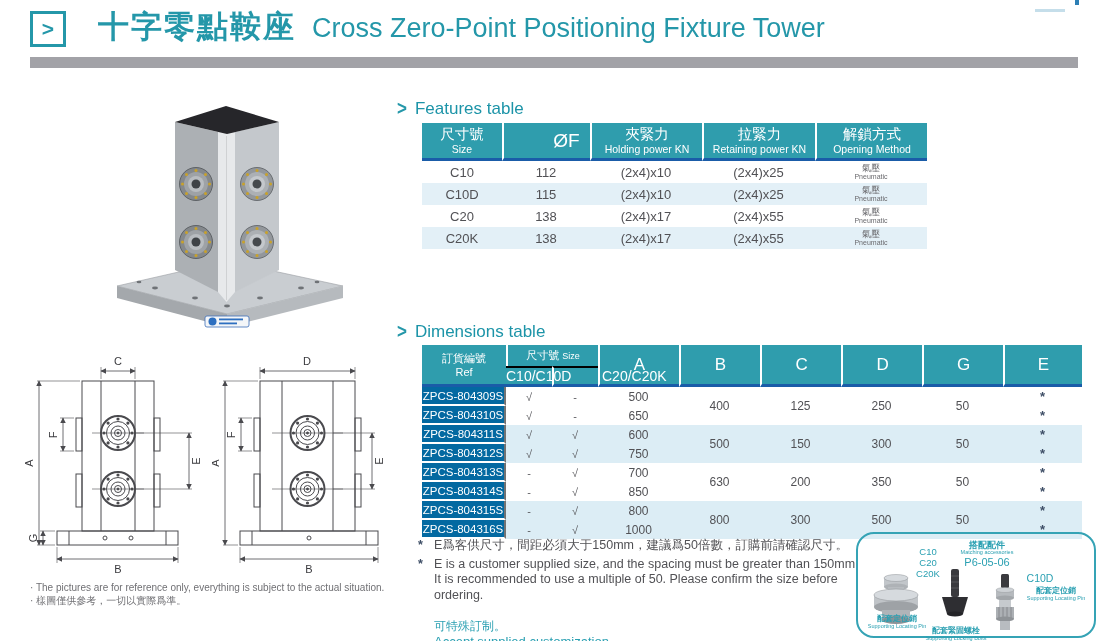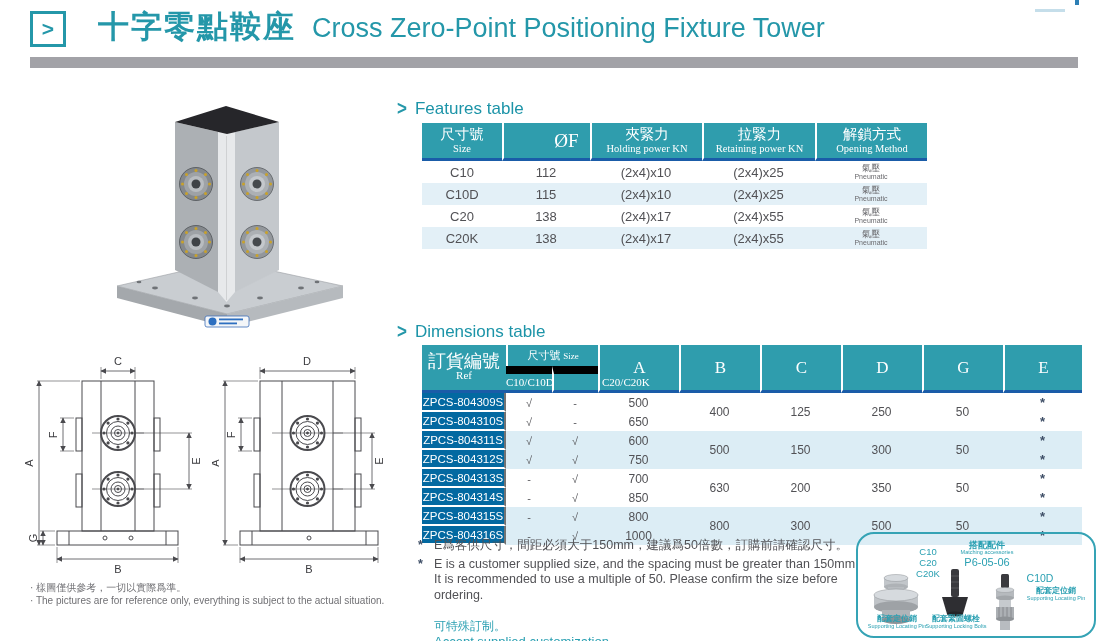--- a/index.html
+++ b/index.html
@@ -19,43 +19,43 @@
   .corner-dot{left:1075px;top:0;width:4px;height:5px;background:#2D7FB5;}
 
   
   .section{display:flex;align-items:center;gap:8px;}
   .sec-arrow{color:#2497A9;font-size:17px;font-weight:bold;transform:scaleY(1.15);}
   .sec-label{color:#1C94A8;font-size:17px;}
 
   
   table{border-collapse:separate;border-spacing:0;table-layout:fixed;}
   th{background:#2F9DAD;color:#fff;font-weight:normal;padding:0;
-     border-bottom:3px solid #1A5CA8;vertical-align:middle;font-family:Liberation Serif, serif;}
+     border-bottom:3px solid #1A5CA8;vertical-align:middle;}
   th + th{border-left:2px solid #fff;}
   td{text-align:center;vertical-align:middle;padding:0;}
 
   
   .ftable{left:422px;top:123px;width:505px;}
   .ftable th{height:35px;}
   .ftable .hzh{font-size:14.5px;line-height:17px;}
   .ftable .hen{font-size:10.5px;line-height:12px;}
   .ftable .hof{font-size:19px;padding-left:39px;}
   .ftable tbody td{height:22px;font-size:13px;color:#515155;}
   .ftable tr.alt td{background:#E3F0F7;}
   .ozh{font-size:9px;line-height:9px;color:#6A6A6E;}
   .oen{font-size:7px;line-height:8px;color:#6A6A6E;}
 
   
   .dtable{left:422px;top:345px;width:660px;}
   .dtable th{font-size:17px;}
-  .dtable th.h-ref .hzh{font-size:18px;line-height:16px;}
+  .dtable th.h-ref .hzh{font-size:11px;line-height:16px;}
   .dtable th.h-ref .hen{font-size:11px;line-height:13px;}
   .dtable th.h-size{height:21px;font-size:11px;border-bottom:none;}
   .dtable th.h-size .sz-en{font-size:9px;}
-  .dtable th.h-sub{height:16px;font-size:11px;border-top:8px solid #000000;}
+  .dtable th.h-sub{height:16px;font-size:14px;border-top:2px solid #000000;}
   .dtable th.h-sub + th.h-sub{border-left:2px solid #fff;padding-left:48px;}
   .dtable tbody td{height:17px;font-size:12px;color:#515155;}
   .dtable td.ref{background:#0369a1;color:#fff;font-size:11.5px;
                  border-bottom:2px solid #fff;border-right:2px solid #737373;}
   .dtable tr.gA td:not(.ref){background:#fff;}
   .dtable tr.gB td:not(.ref){background:#DCEDF5;}
   .dtable td.chk{font-size:11px;color:#5A5A5E;}
   .dtable td.ast{font-size:13px;color:#3E4E66;font-weight:bold;}
 
   
@@ -531,22 +531,22 @@
       <line x1="121" y1="134" x2="163" y2="134" stroke-width="0.6"></line>
     <line x1="160" y1="78" x2="160" y2="134" stroke-width="0.8" marker-start="url(#arR)" marker-end="url(#arR)"></line>
     <text transform="translate(171,106) rotate(-90)" text-anchor="middle" stroke="none">E</text>
     <line x1="28" y1="192" x2="28" y2="208" stroke-width="0.6"></line>
       <line x1="166" y1="192" x2="166" y2="208" stroke-width="0.6"></line>
     <line x1="28" y1="204" x2="166" y2="204" stroke-width="0.8" marker-start="url(#arR)" marker-end="url(#arR)"></line>
     <text x="97" y="218" text-anchor="middle" stroke="none">B</text>
   </svg>
 
   <div class="abs notes-left">
+    <div><span>·</span> <span>The pictures are for reference only, everything is subject to the actual situation.</span></div>
     <div><span>·</span> <span>樣圖僅供參考，一切以實際爲準。</span></div>
-    <div><span>·</span> <span>The pictures are for reference only, everything is subject to the actual situation.</span></div>
   </div>
 
   <div class="abs notes-right">
     <div class="note-row">
       <span class="note-star">*</span>
       <span>E爲客供尺寸，間距必須大于150mm，建議爲50倍數，訂購前請確認尺寸。</span>
     </div>
     <div class="note-row">
       <span class="note-star">*</span>
       <span>E is a customer supplied size, and the spacing must be greater than 150mm. It is recommended to use a multiple of 50. Please confirm the size before ordering.</span>
@@ -585,21 +585,21 @@
     </div>
 
     <svg class="abs" style="left:82px;top:34px;" width="30" height="50" viewBox="0 0 30 50">
       <rect x="11" y="1" width="8" height="28" rx="2" fill="#3A3A3E"></rect>
       <line x1="11" y1="8" x2="19" y2="8" stroke="#56565A" stroke-width="1"></line>
       <line x1="11" y1="14" x2="19" y2="14" stroke="#56565A" stroke-width="1"></line>
       <line x1="11" y1="20" x2="19" y2="20" stroke="#56565A" stroke-width="1"></line>
       <polygon points="2,29 28,29 23,46 7,46" fill="#2E2E32"></polygon>
       <ellipse cx="15" cy="46" rx="8" ry="2.6" fill="#242428"></ellipse>
     </svg>
-    <div class="abs" style="left:62px;top:80px;width:72px;">
+    <div class="abs" style="left:62px;top:92px;width:72px;">
       <div class="cap-zh">配套緊固螺栓</div>
       <div class="cap-en">Supporting Locking Bolts</div>
     </div>
 
     <svg class="abs" style="left:134px;top:40px;" width="26" height="58" viewBox="0 0 26 58">
       <rect x="9" y="0" width="8" height="14" rx="1.5" fill="#3A3A3E"></rect>
       <rect x="4" y="16" width="18" height="8" fill="#B6BABE"></rect>
       <ellipse cx="13" cy="16" rx="9" ry="2.5" fill="#CDD1D5" stroke="#8E9296" stroke-width="0.4"></ellipse>
       <ellipse cx="13" cy="24" rx="9" ry="2.5" fill="#A2A6AA"></ellipse>
       <rect x="7" y="26" width="12" height="7" fill="#C6CACE"></rect>

